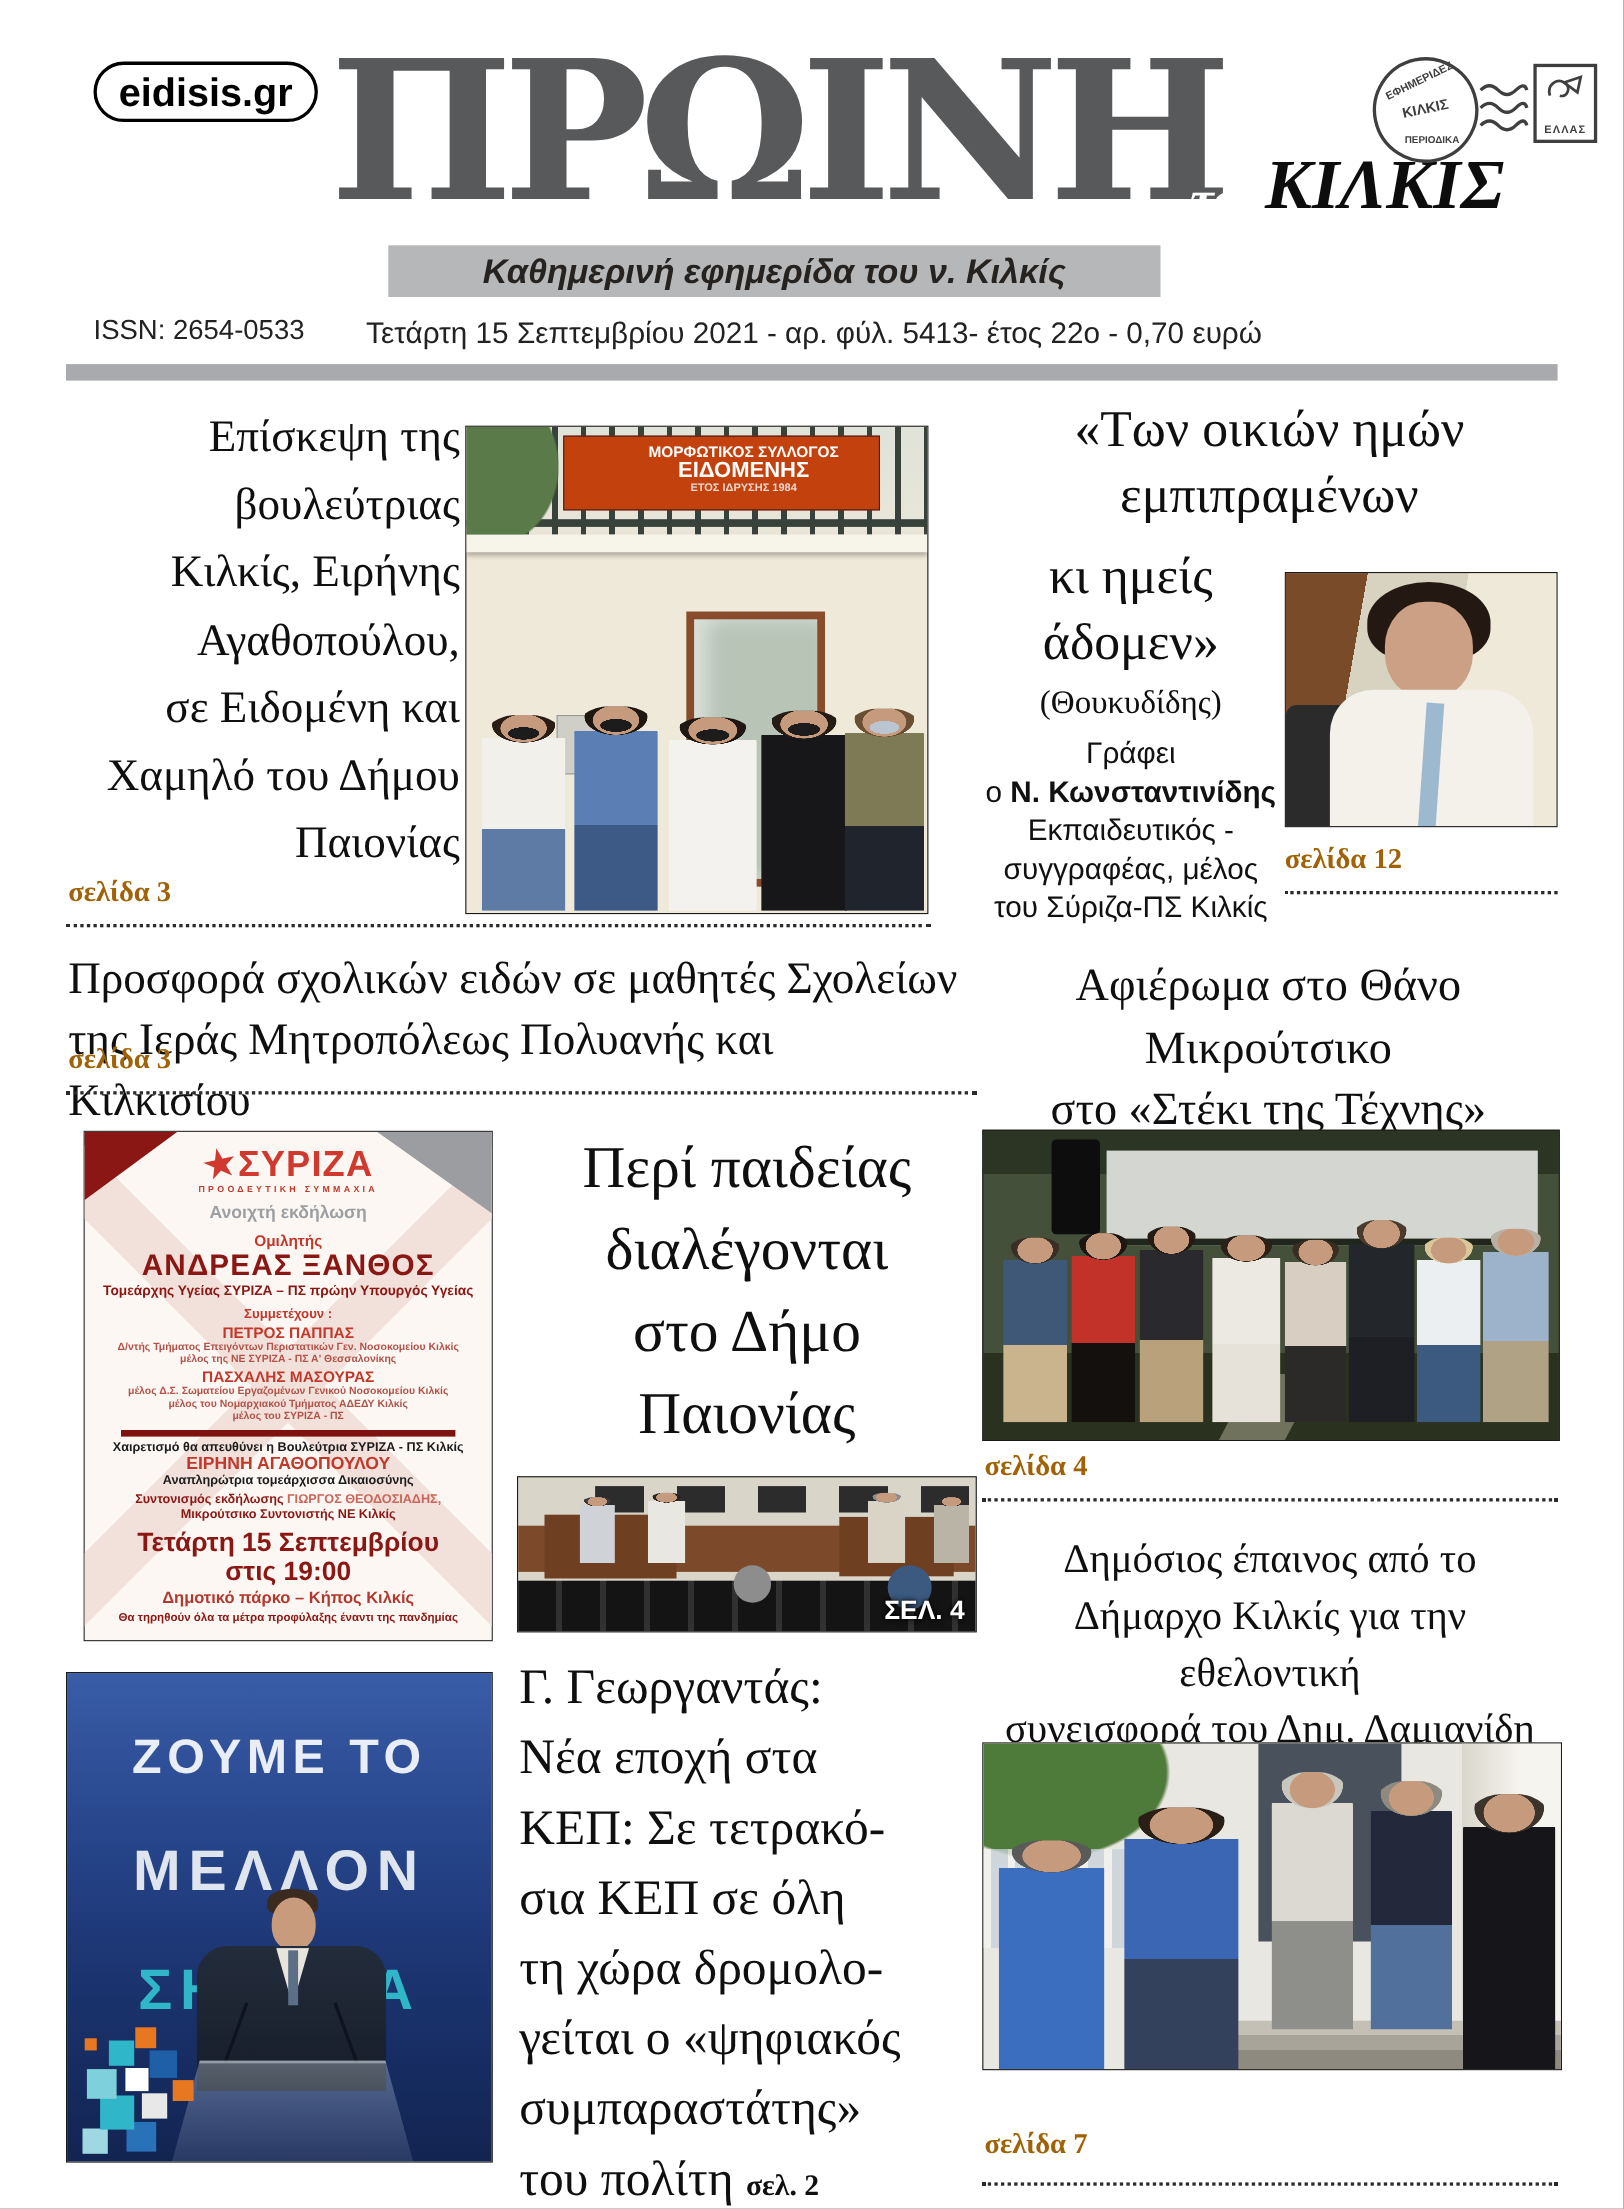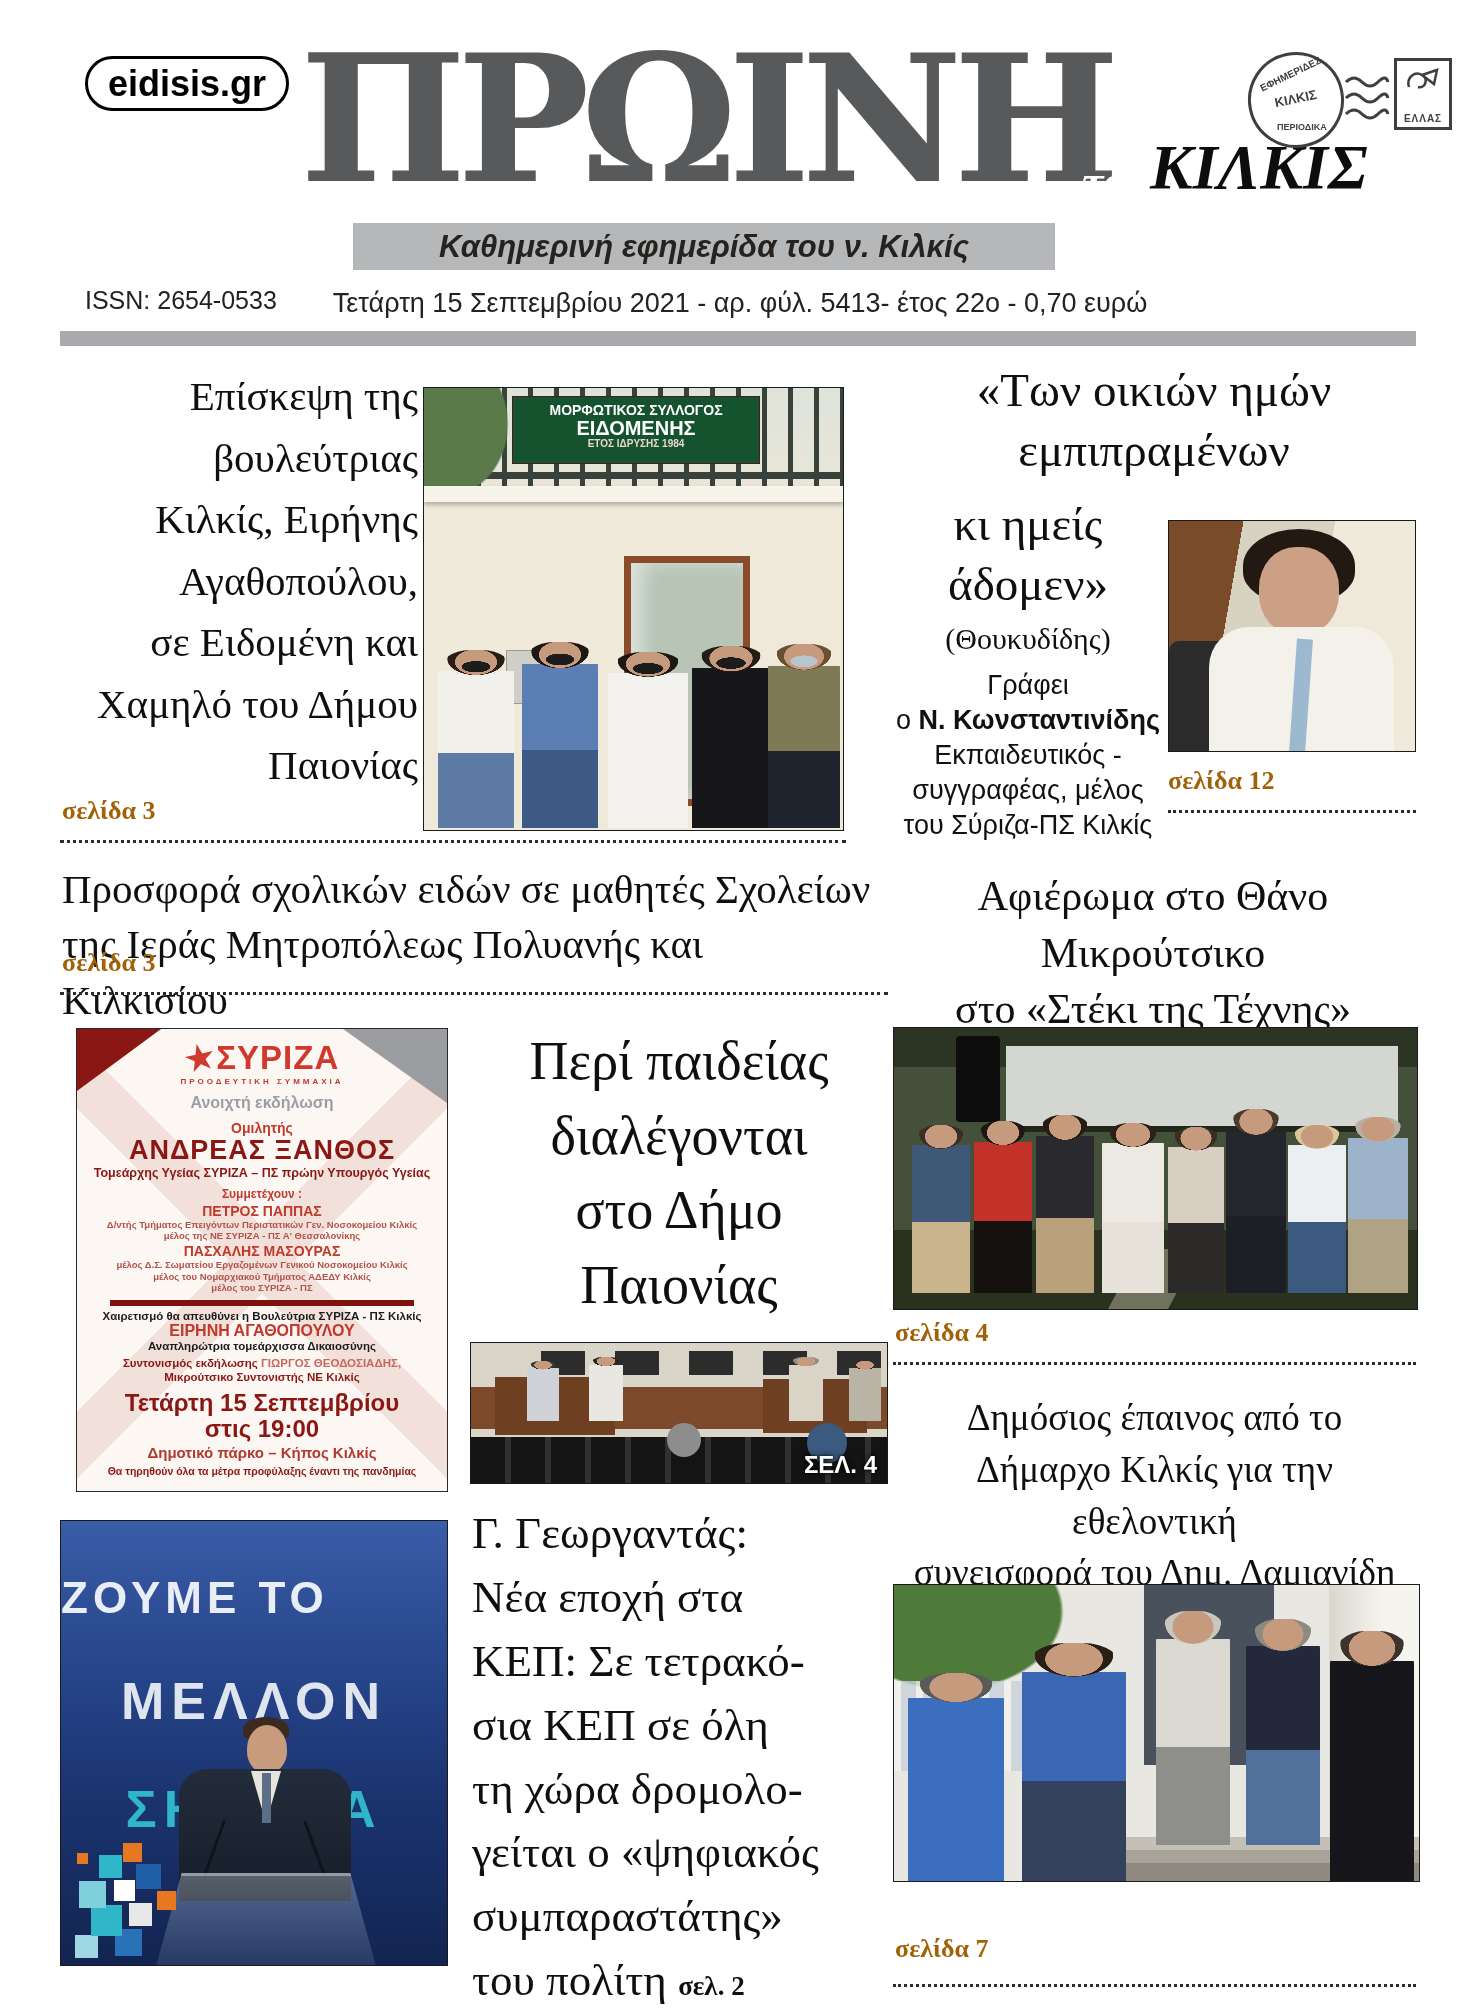--- a/index.html
+++ b/index.html
@@ -50,22 +50,22 @@
   .story1-page{left:62px;top:796px;}
   .dotA{left:60px;top:840px;width:786px;}
   .photoA{left:423px;top:387px;width:421px;height:444px;background:#efe9d9;}
   .pA-balcony{position:absolute;left:0;top:0;width:100%;height:98px;
       background:repeating-linear-gradient(90deg,#39413b 0 5px,rgba(0,0,0,0) 5px 26px),
                  linear-gradient(180deg,#dfe3da,#e9e6d8);}
   .pA-rail{position:absolute;left:0;top:84px;width:100%;height:7px;background:#39413b;}
   .pA-tree{position:absolute;left:0;top:0;width:95px;height:120px;
       background:radial-gradient(ellipse at 28% 30%,#5a7a4a 0 58%,transparent 60%);}
   .pA-slab{position:absolute;left:0;top:98px;width:100%;height:16px;background:#f7f4ea;box-shadow:0 3px 4px rgba(0,0,0,.25);}
-  .pA-sign{position:absolute;left:88px;top:8px;width:246px;height:66px;background:#14532d;border:1px solid #491d23;
-           color:#fff;text-align:center;font-family:"Liberation Sans",sans-serif;}
+  .pA-sign{position:absolute;left:88px;top:8px;width:246px;height:66px;background:#c2410c;border:1px solid #491d23;
+           color:#fff;text-align:center;font-family:"Liberation Sans",sans-serif;padding-left:40px;}
   .pA-sign .s1{font-weight:700;font-size:14px;margin-top:5px;}
   .pA-sign .s2{font-weight:700;font-size:20px;line-height:1;}
   .pA-sign .s3{font-weight:700;font-size:10px;margin-top:0;color:#e8d7cf;}
   .pA-door{position:absolute;left:200px;top:168px;width:112px;height:236px;background:#b7c4b6;
            border:7px solid #8a4b2a;box-shadow:inset 12px 0 18px rgba(255,255,255,.5);}
   .pA-box{position:absolute;left:82px;top:262px;width:42px;height:52px;background:#cfcfc7;border:1px solid #9a9a90;}
 
   
   .story2-t1{left:892px;top:360px;width:524px;text-align:center;font-size:47px;line-height:1.28;}
   .story2-t2{left:892px;top:494px;width:272px;text-align:center;font-size:47px;line-height:1.28;}
@@ -137,21 +137,21 @@
   .pC-screen{position:absolute;left:112px;top:18px;width:392px;height:80px;background:#d4d6d1;border-bottom:6px solid #20261c;}
   .pC-speaker{position:absolute;left:62px;top:8px;width:44px;height:86px;background:#0d0d0d;border-radius:4px;}
   .pC-path{position:absolute;left:230px;bottom:0;width:60px;height:60px;background:#8e8d77;transform:skewX(-28deg);opacity:.7;}
   .page4{left:895px;top:1318px;}
   .dotD{left:893px;top:1362px;width:523px;}
   .story6-title{left:893px;top:1392px;width:523px;text-align:center;font-size:37px;line-height:1.4;}
 
   
   .photoE{left:60px;top:1520px;width:388px;height:446px;
           background:linear-gradient(180deg,#3a5da8 0,#27468c 32%,#1b3470 62%,#122451 100%);}
-  .pE-l1{position:absolute;top:52px;width:100%;text-align:left;font:900 44px "Liberation Sans",sans-serif;
+  .pE-l1{position:absolute;top:52px;width:100%;text-align:center;font:900 44px "Liberation Sans",sans-serif;
          color:#e9edf5;letter-spacing:5px;}
   .pE-l2{position:absolute;top:150px;width:100%;text-align:center;font:900 52px "Liberation Sans",sans-serif;
          color:#dfe5ef;letter-spacing:7px;}
   .pE-l3{position:absolute;top:258px;width:100%;text-align:center;font:900 52px "Liberation Sans",sans-serif;
          color:#2fb6c9;letter-spacing:7px;}
   .pE-hair{position:absolute;left:182px;top:196px;width:46px;height:24px;border-radius:50% 50% 30% 30%;background:#3a2a20;}
   .pE-head{position:absolute;left:186px;top:204px;width:40px;height:48px;border-radius:50% 50% 45% 45%;background:#c99b7d;}
   .pE-body{position:absolute;left:118px;top:248px;width:172px;height:132px;border-radius:28px 28px 0 0;
            background:linear-gradient(180deg,#232c3b,#171d29);}
   .pE-shirt{position:absolute;left:190px;top:250px;width:30px;height:52px;background:#e8e4dc;

